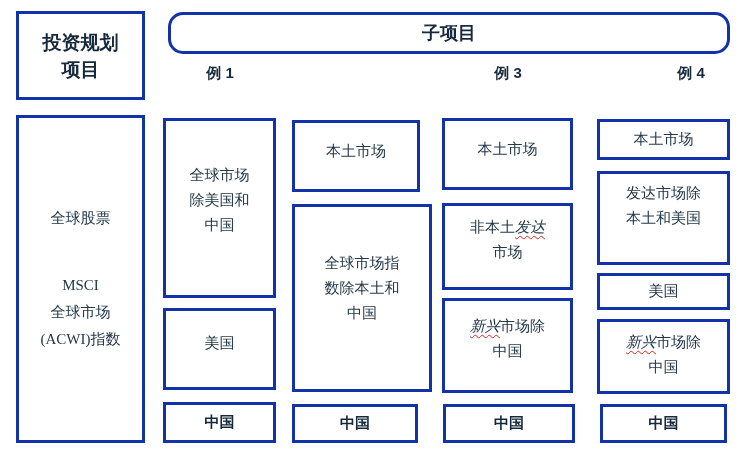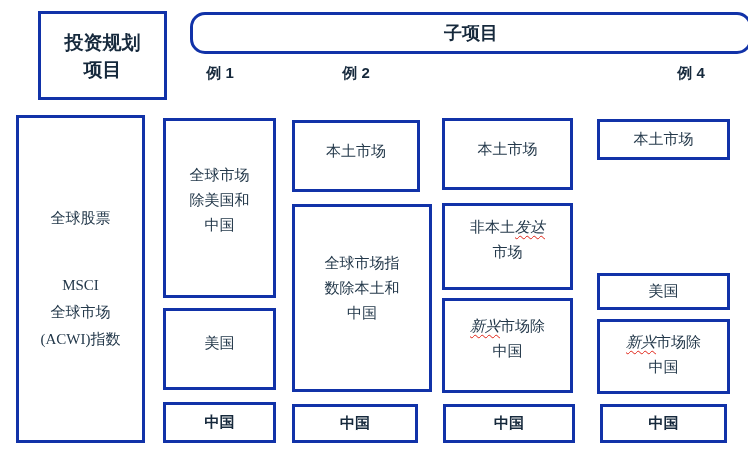--- a/index.html
+++ b/index.html
@@ -16,21 +16,20 @@
     overflow:hidden;
   }
   .box{
     position:absolute;box-sizing:border-box;background:#fff;
     border:3px solid var(--border);
   }
   .hdr{
     display:flex;align-items:center;justify-content:center;text-align:center;
     font-family:"Liberation Serif", serif;font-weight:700;color:var(--bold_text);
     white-space:pre-line;
-    margin-left:22px;
   }
   .program{left:16px;top:11px;width:129px;height:89px;font-size:19px;line-height:27px;}
   .subproject{left:168px;top:12px;width:562px;height:42px;font-size:18px;border-radius:15px;}
   .colhdr{
     position:absolute;top:64px;width:120px;height:24px;text-align:center;
     font-weight:700;font-size:15px;color:var(--bold_text);
     font-family:"Liberation Sans", sans-serif;
   }
   .benchmark{
     left:16px;top:115px;width:129px;height:328px;
@@ -64,21 +63,21 @@
   <div class="box hdr program">
     <span>投资规划
 项目</span>
   </div>
 
   <div class="box hdr subproject">
     <span>子项目</span>
   </div>
 
   <div class="colhdr" style="left:160px">例 1</div>
-  <div class="colhdr" style="left:296px">例 2</div>
+  <div class="colhdr" style="left:448px">例 3</div>
   <div class="colhdr" style="left:631px">例 4</div>
 
   <div class="box benchmark">
     <div class="bm1">全球股票</div>
     <div class="bm2">MSCI
 全球市场
 (ACWI)指数</div>
   </div>
 
   <div class="box cell" style="left:163px;top:118px;width:113px;height:180px;padding-top:42px"><span>全球市场
@@ -100,20 +99,22 @@
   <div class="box cell" style="left:442px;top:118px;width:131px;height:72px;padding-top:16px"><span>本土市场</span></div>
   <div class="box cell" style="left:442px;top:203px;width:131px;height:87px;padding-top:9px"><span>非本土</span><span class="sq">发达</span><span>
 市场</span></div>
   <div class="box cell" style="left:442px;top:298px;width:131px;height:95px;padding-top:13px"><span class="sq">新兴</span><span>市场除
 中国</span></div>
   <div class="box cell bold-cell" style="left:443px;top:404px;width:132px;height:39px">
       <span>中国</span>
     </div>
 
   <div class="box cell vcenter" style="left:597px;top:119px;width:133px;height:41px"><span>本土市场</span></div>
+  <div class="box cell" style="left:597px;top:171px;width:133px;height:94px;padding-top:7px"><span>发达市场除
+本土和美国</span></div>
   <div class="box cell vcenter" style="left:597px;top:273px;width:133px;height:37px"><span>美国</span></div>
   <div class="box cell" style="left:597px;top:319px;width:133px;height:75px;padding-top:8px"><span class="sq">新兴</span><span>市场除
 中国</span></div>
   <div class="box cell bold-cell" style="left:600px;top:404px;width:127px;height:39px">
       <span>中国</span>
     </div>
 
 </div>
 
 </body></html>

